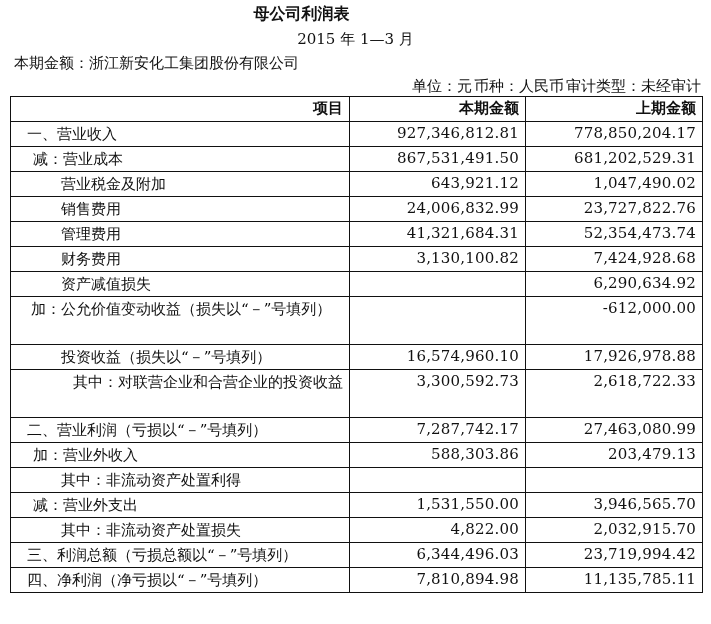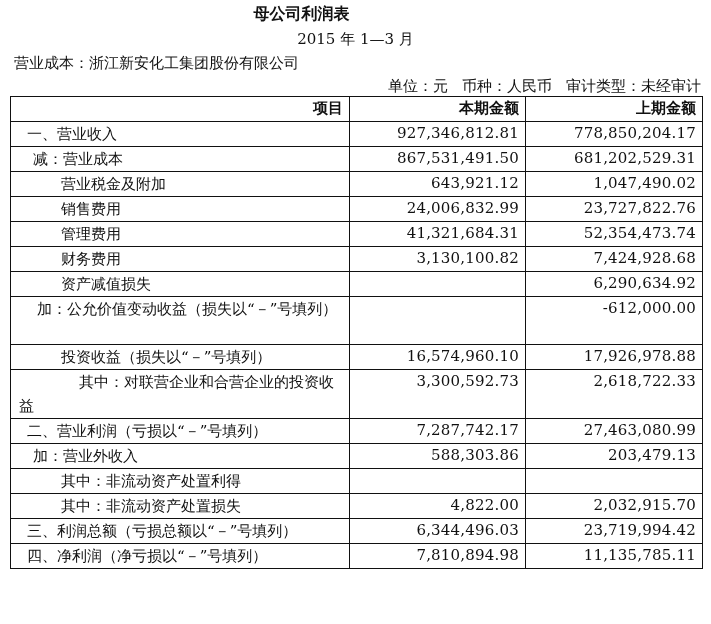--- a/index.html
+++ b/index.html
@@ -3,41 +3,41 @@
 <meta charset="utf-8">
 <style>
   html, body { margin:0; padding:0; background:#ffffff; }
   body { width:711px; height:624px; overflow:hidden; position:relative;
          font-family: "DejaVu Serif", "Liberation Serif", serif; color:#111; }
   .title { position:absolute; top:4px; left:0; width:603px; text-align:center;
            font-size:16px; font-weight:bold; font-family:"DejaVu Sans","Liberation Sans",sans-serif; }
   .period { position:absolute; top:30px; left:0; width:711px; text-align:center; font-size:15px; }
   .company { position:absolute; top:54px; left:14px; font-size:15px; }
   .unitline { position:absolute; top:77px; right:10px; font-size:15px; white-space:pre; }
-  .unitline span { margin-left:14px; }
+  .unitline span { margin-left:2px; }
   table { position:absolute; top:96px; left:10px; width:692px; border-collapse:collapse; table-layout:fixed; }
   col.c1 { width:339px; } col.c2 { width:176px; } col.c3 { width:177px; }
   td, th { border:1.5px solid #111; font-size:15px; padding:0 6px; height:23px; line-height:23px;
            font-weight:normal; vertical-align:top; overflow:hidden; }
   th { text-align:right; font-weight:bold; font-family:"DejaVu Sans","Liberation Sans",sans-serif; font-size:15px; height:24px; }
   td.num { text-align:right; white-space:nowrap; letter-spacing:0.2px; }
   td.lbl { white-space:normal; word-break:break-all; line-height:24px; }
   .i0 { padding-left:16px; }
   .i1 { padding-left:22px;margin-left:29px; }
   .i2 { padding-left:50px; }
   .i3 { padding-left:72px; text-indent:0; }
-  .wrap2 { text-indent:36px; padding-left:8px; }
+  .wrap2 { text-indent:36px; padding-left:2px; }
   tr.tall td { height:47px; }
 </style>
 </head>
 <body>
 
 <div class="title">母公司利润表</div>
 <div class="period">2015 年 1—3 月</div>
-<div class="company">营业成本：浙江新安化工集团股份有限公司</div>
+<div class="company">本期金额：浙江新安化工集团股份有限公司</div>
 <div class="unitline"><span>单位：元</span><span>币种：人民币</span><span>审计类型：未经审计</span></div>
 
 <table>
   <colgroup>
       <col class="c1">
       <col class="c2">
       <col class="c3">
     </colgroup>
   <thead>
     <tr>
@@ -106,20 +106,25 @@
       <td class="lbl i1">加：营业外收入</td>
       <td class="num">588,303.86</td>
       <td class="num">203,479.13</td>
     </tr>
     <tr>
       <td class="lbl i2">其中：非流动资产处置利得</td>
       <td class="num"></td>
       <td class="num"></td>
     </tr>
     <tr>
+      <td class="lbl i1">减：营业外支出</td>
+      <td class="num">1,531,550.00</td>
+      <td class="num">3,946,565.70</td>
+    </tr>
+    <tr>
       <td class="lbl i2">其中：非流动资产处置损失</td>
       <td class="num">4,822.00</td>
       <td class="num">2,032,915.70</td>
     </tr>
     <tr>
       <td class="lbl i0">三、利润总额（亏损总额以“－”号填列）</td>
       <td class="num">6,344,496.03</td>
       <td class="num">23,719,994.42</td>
     </tr>
     <tr>

